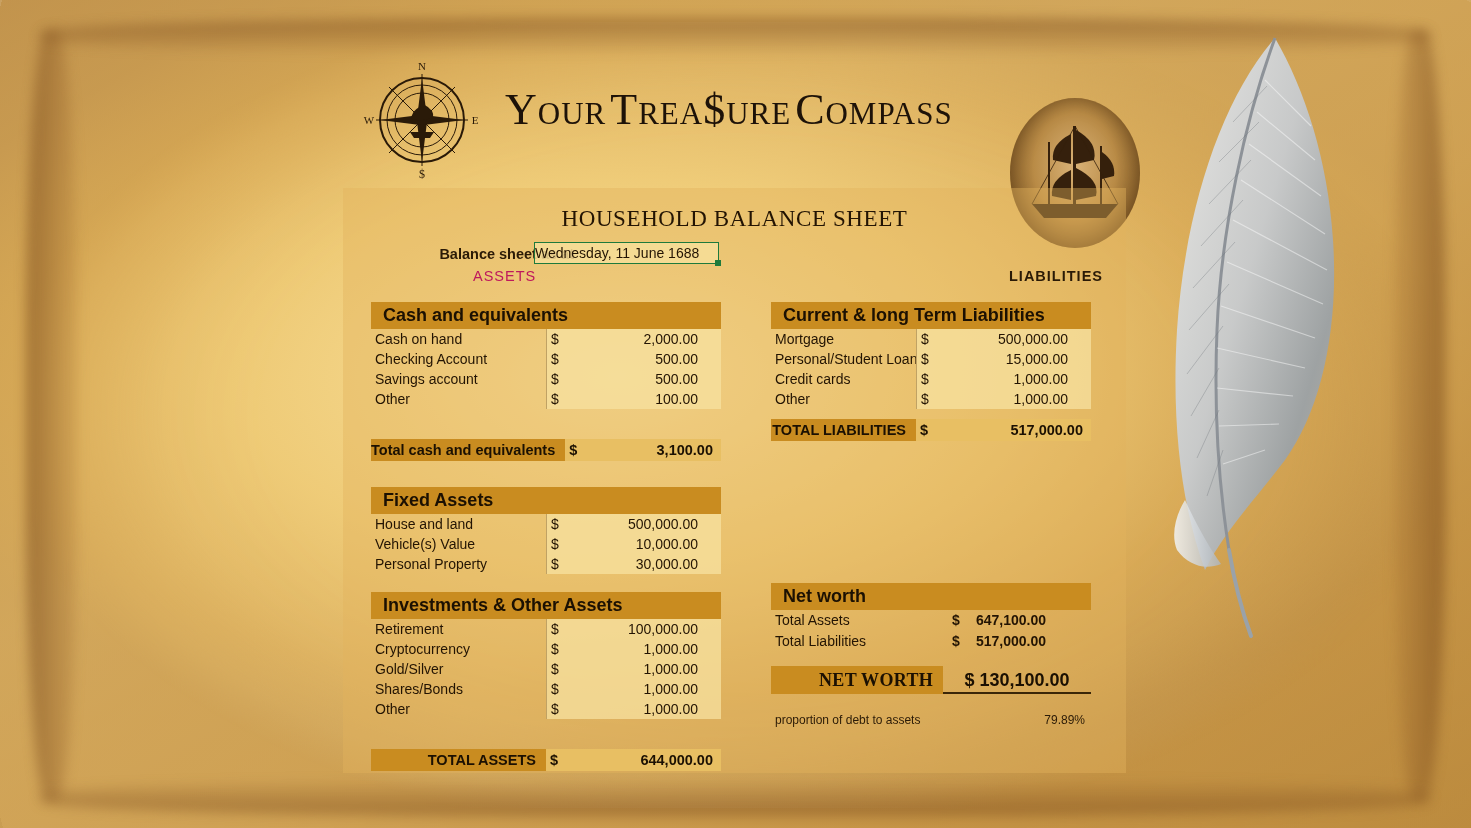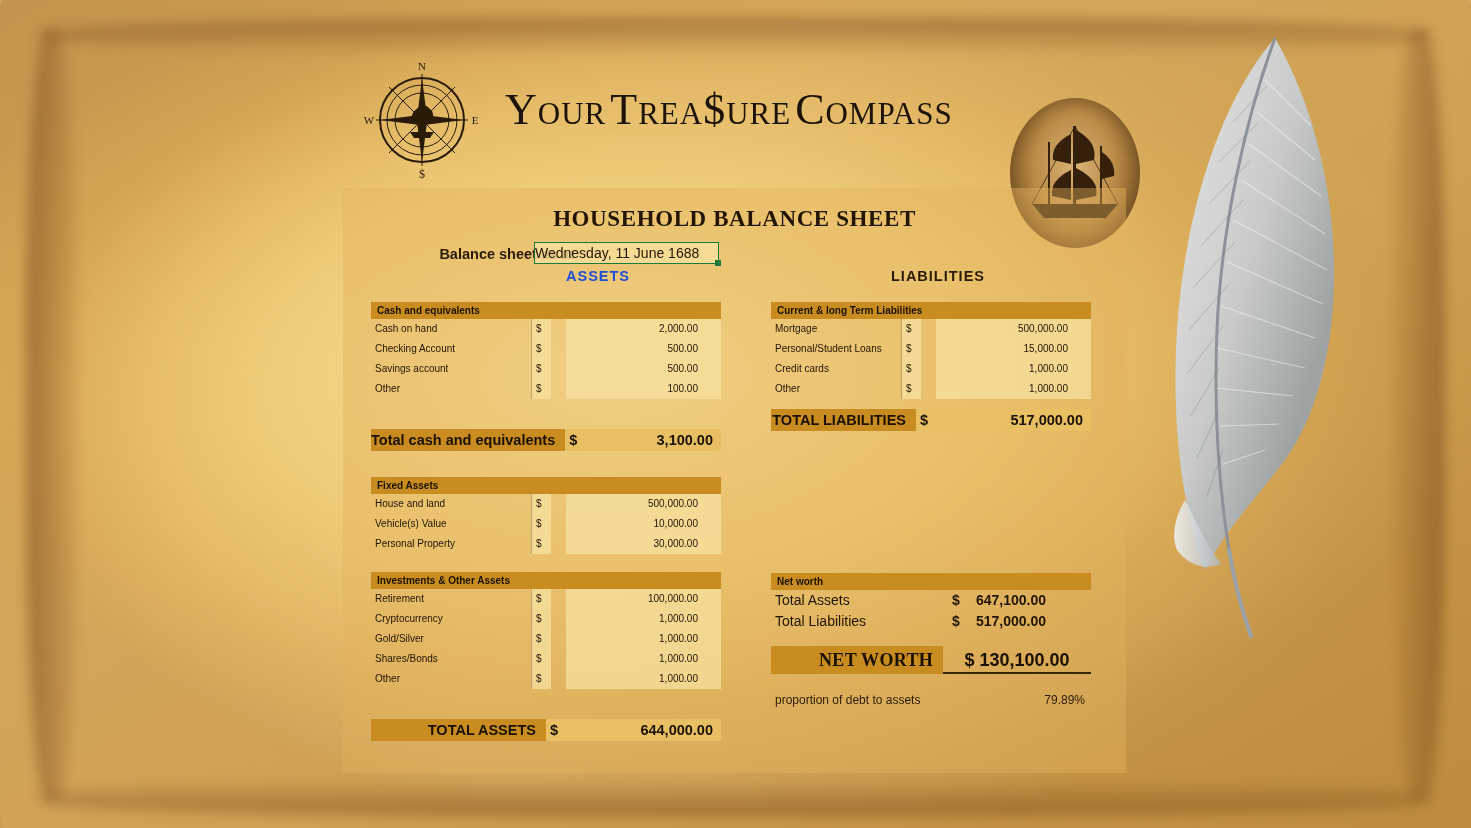--- a/index.html
+++ b/index.html
@@ -70,54 +70,54 @@
   #feather{position:absolute;left:1125px;top:30px;width:250px;height:620px;}
 
   
   #sheet{
     position:absolute;left:343px;top:188px;width:783px;height:585px;
     background:rgba(226,178,92,.42);
   }
   #sheet-title{
     position:absolute;left:0;top:18px;width:783px;text-align:center;
     font-family:"Liberation Serif", serif;
-    font-weight:bold;font-size:23px;letter-spacing:.6px;color:#231403;
+    font-weight:normal;font-size:23px;letter-spacing:.6px;color:#231403;
   }
   #balance-as-at-label{
     position:absolute;left:31px;top:58px;width:200px;text-align:right;
     font-size:14.5px;font-weight:bold;color:#2a1a06;
     font-family:"Liberation Sans", sans-serif;
   }
   #date-cell{
     position:absolute;left:191px;top:54px;width:185px;height:22px;
     border:1.5px solid #1e7a3c;
     background:rgba(247,222,153,.85);
     font-size:14px;color:#231403;
     display:flex;align-items:center;box-sizing:border-box;
   }
   #date-cell:after{
     content:"";position:absolute;right:-3px;bottom:-3px;width:6px;height:6px;background:#1e7a3c;
   }
-  #assets-heading{position:absolute;left:130px;top:80px;width:250px;text-align:center;
-    font-size:14.5px;font-weight:bold;letter-spacing:1px;color:#1d4ed8;}
-  #liabilities-heading{position:absolute;left:430px;top:80px;width:330px;text-align:center;
+  #assets-heading{position:absolute;left:130px;top:80px;width:250px;text-align:left;
+    font-size:14.5px;font-weight:normal;letter-spacing:1px;color:#be185d;}
+  #liabilities-heading{position:absolute;left:430px;top:80px;width:330px;text-align:right;
     font-size:14.5px;font-weight:bold;letter-spacing:1px;color:#2a1a06;}
 
   .col{position:absolute;}
   #left-col{left:28px;top:114px;width:350px;}
   #right-col{left:428px;top:114px;width:320px;}
 
   .section-head{
     background:#c98c20;
     color:#1b1002;
-    font-weight:bold;font-size:10px;
-    padding:3px 6px;
+    font-weight:bold;font-size:18px;
+    padding:3px 12px;
     box-sizing:border-box;
   }
-  .row{display:flex;align-items:flex-start;font-size:10px;color:#231403;height:20px;gap:15px;}
+  .row{display:flex;align-items:flex-start;font-size:14px;color:#231403;height:20px;}
   .row .label{flex:1;padding-left:4px;line-height:20px;white-space:nowrap;overflow:hidden;}
   .row .cur{
     width:20px;background:rgba(247,226,160,.75);border-left:1px solid #c0a264;
     line-height:20px;padding-left:4px;box-sizing:border-box;}
   .row .amt{
     width:155px;background:rgba(247,226,160,.75);text-align:right;
     line-height:20px;padding-right:23px;box-sizing:border-box;}
   .row.blank .label{visibility:hidden;}
   .row.blank .cur,.row.blank .amt{background:rgba(247,226,160,.75);}
 

